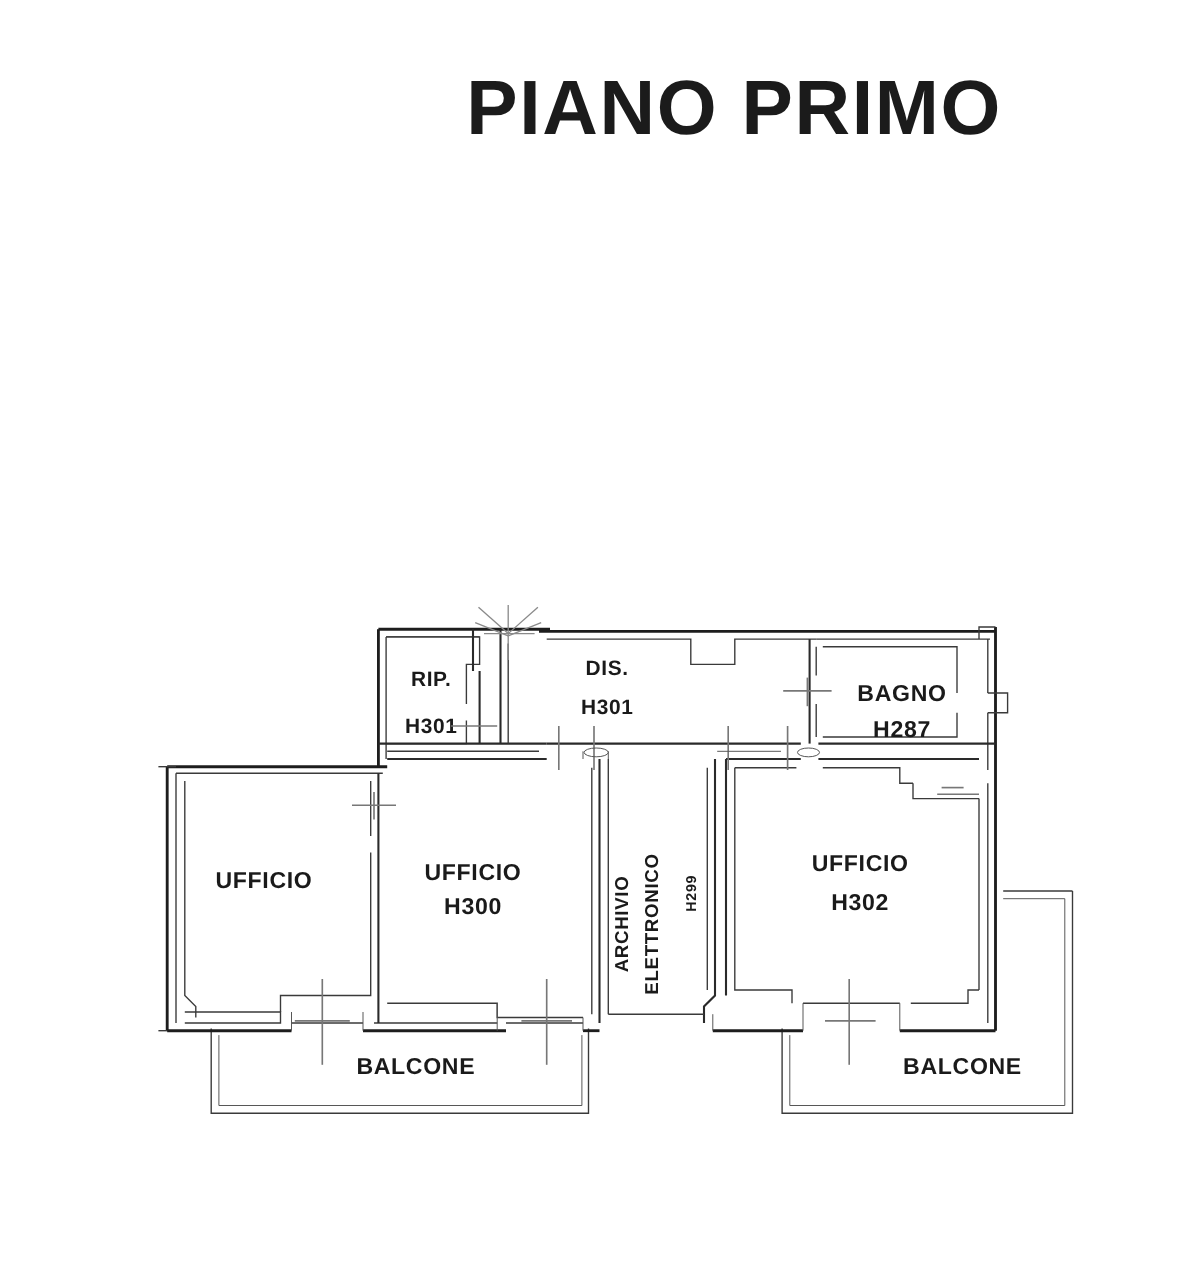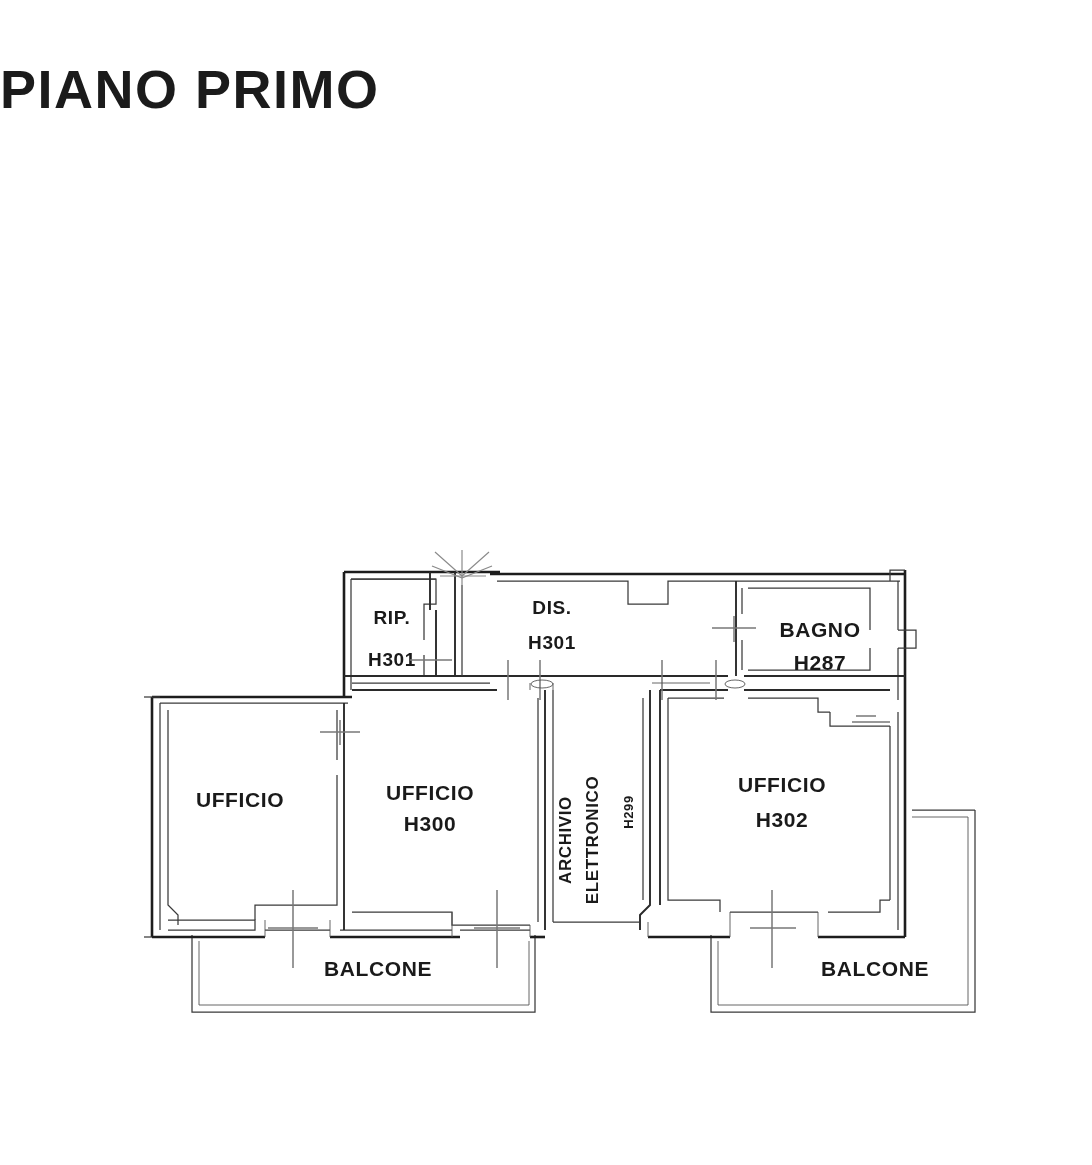--- a/index.html
+++ b/index.html
@@ -20,23 +20,23 @@
     position: relative;
     width: 1092px;
     height: 1165px;
     background: #ffffff;
   }
   #plan-title {
     position: absolute;
     top: 58px;
     left: 0;
     width: 911px;
-    text-align: left;
+    text-align: right;
     font-family: "Liberation Sans", sans-serif;
-    font-size: 54px;
+    font-size: 70px;
     font-weight: bold;
     letter-spacing: 1.5px;
     color: #1b1b1b;
     white-space: nowrap;
   }
   #drawing-area {
     position: absolute;
     left: 0;
     top: 0;
     width: 1092px;

